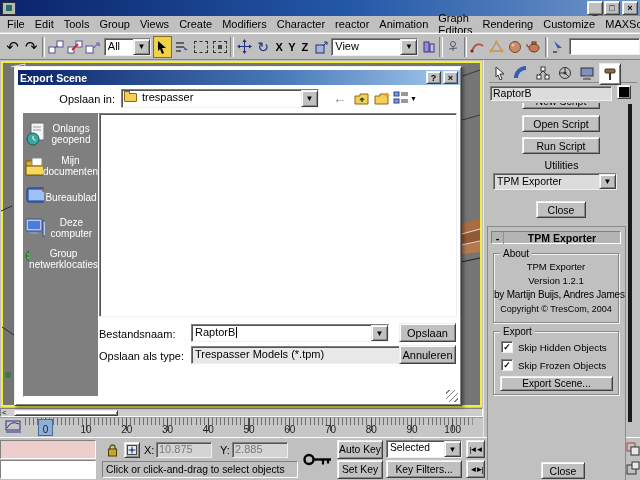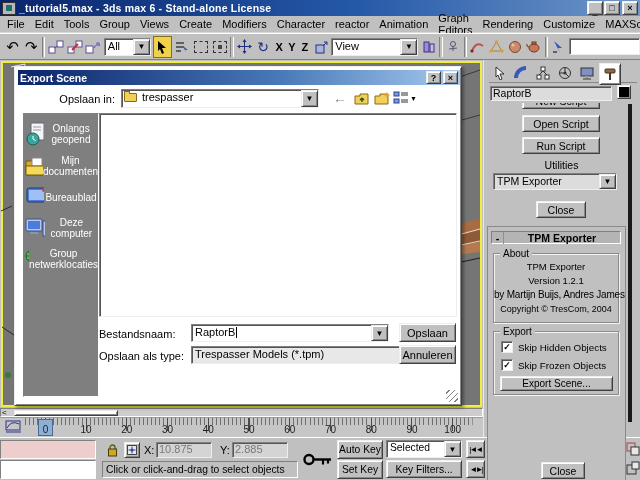--- a/index.html
+++ b/index.html
@@ -30,21 +30,20 @@
 </style>
 </head>
 <body>
 
 <div id="screen">
 
   <div class="abs" style="left:0;top:0;width:640px;height:16px;background:linear-gradient(90deg,#0a246a,#2458a8 55%,#6f96c8);display:flex;align-items:center;padding:0 2px;">
     <span style="width:12px;height:11px;margin-right:3px;background:#b8b8b8;border:1px solid #333;display:inline-flex;align-items:center;justify-content:center;">
       <span style="width:6px;height:6px;background:#1f6f6f;"></span>
     </span>
-    <span style="color:#fff;font-weight:bold;font-size:10.5px;letter-spacing:.2px;">_tutorial5.max - 3ds max 6 - Stand-alone License</span>
     <span style="flex:1"></span>
     <span class="btn" style="width:14px;height:12px;font-size:9px;line-height:5px;align-items:flex-end;">_</span>
     <span class="btn" style="width:14px;height:12px;font-size:9px;margin-left:1px;">□</span>
     <span class="btn" style="width:14px;height:12px;font-size:9px;margin-left:2px;font-weight:bold;">×</span>
   </div>
 
   <div class="abs" style="left:0;top:16px;width:640px;height:17px;display:flex;align-items:center;padding-left:2px;border-bottom:1px solid #d8d8d8;">
     <span class="menuitem">File</span>
     <span class="menuitem">Edit</span>
     <span class="menuitem">Tools</span>

